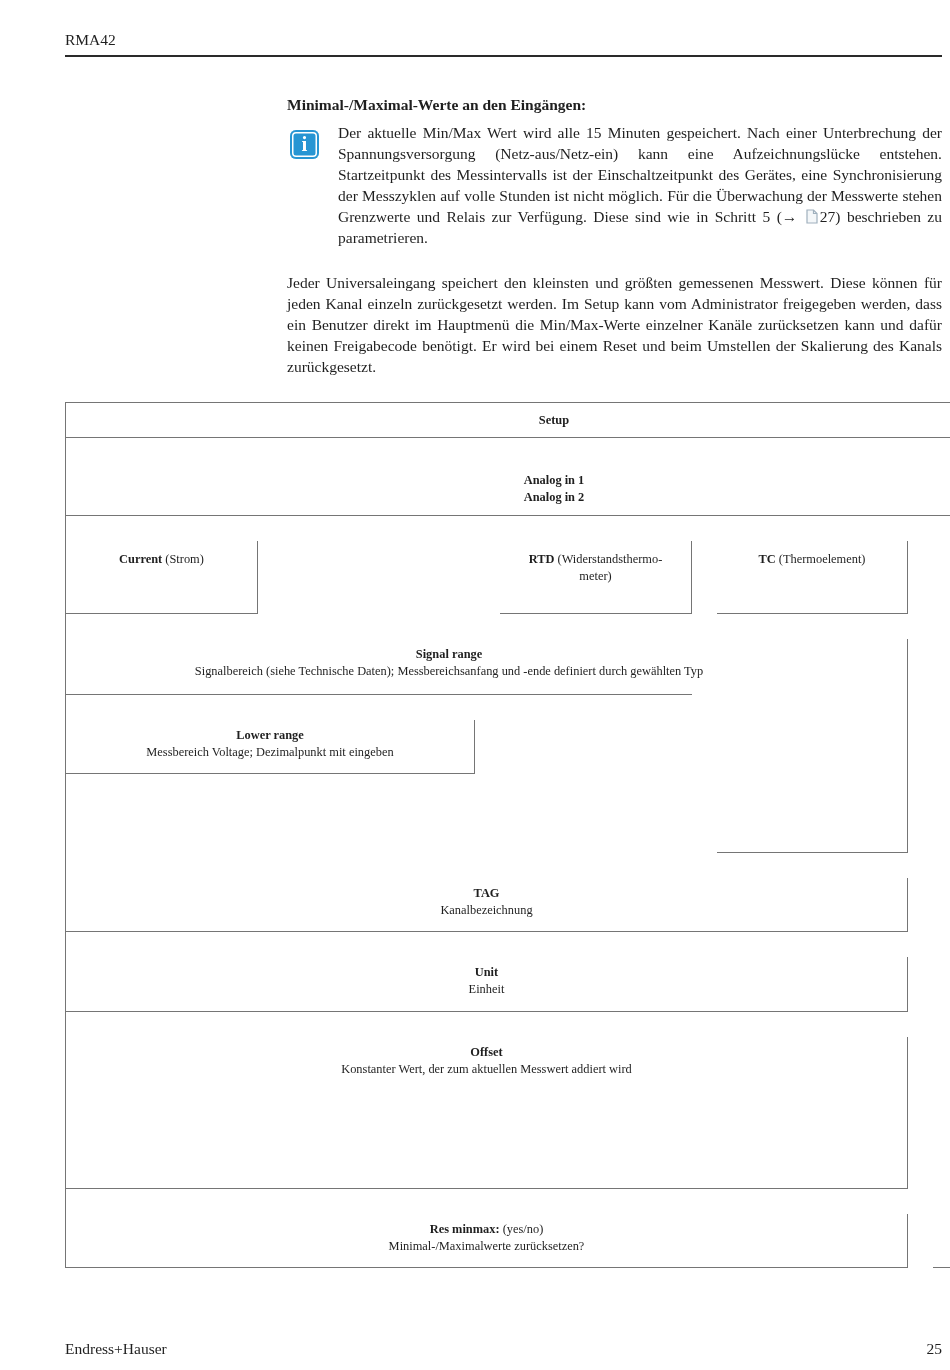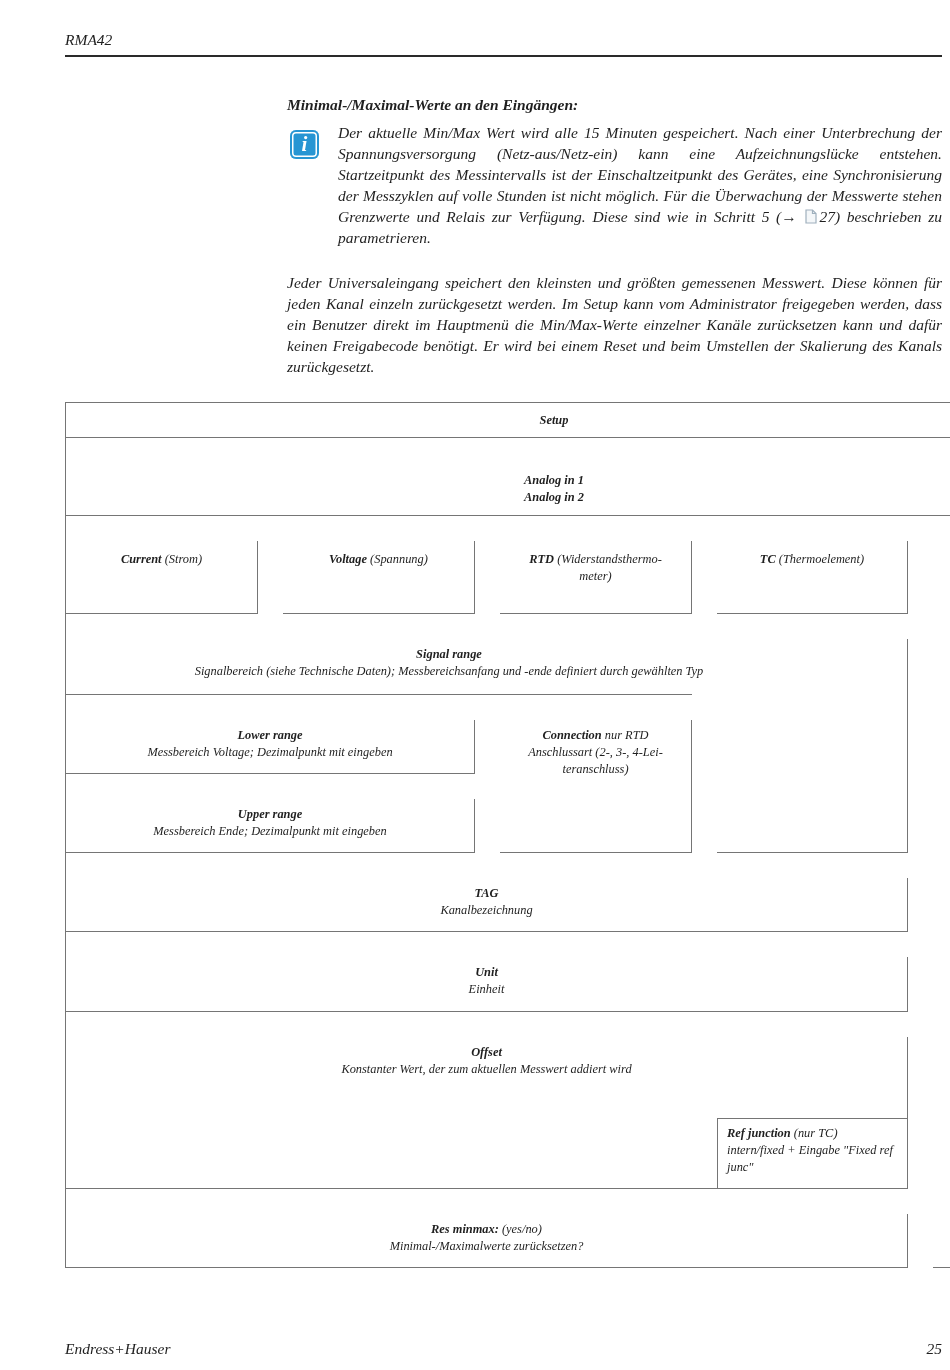--- a/index.html
+++ b/index.html
@@ -1,21 +1,20 @@
 <!DOCTYPE html>
 <html><head>
 <meta charset="utf-8">
 <style>
   html,body { margin:0; padding:0; background:#ffffff; }
   .page {
     position:relative; width:950px; height:1370px;
     background:#ffffff; overflow:hidden;
     font-family:"Liberation Serif", serif;
     color:#1f1f1f;
-    font-style:italic;
   }
   .hdr-left  { position:absolute; left:65px;  top:31px; font-size:15.5px; }
   .hdr-right { position:absolute; right:8px;  top:31px; font-size:15.5px; width:300px; text-align:right; right:8px; }
   .hdr-right { right:auto; left:642px; width:300px; }
   .hdr-rule  { position:absolute; left:65px; top:55px; width:877px; height:2px; background:#2a2a2a; }
 
   .sec-heading {
     position:absolute; left:287px; top:96px; width:655px;
     font-size:15.5px; font-weight:bold;
   }
@@ -94,23 +93,20 @@
     <div class="cell b" style="grid-column:1/6; grid-row:1/2; padding-top:9px;">Setup</div>
 
     <div class="cell b" style="grid-column:1/6; grid-row:2/3; padding-top:9px;">
       <div>Analog in 1</div>
       <div>Analog in 2</div>
     </div>
 
     <div class="cell vtop10" style="grid-column:1/2; grid-row:3/4;text-align:center;">
       <span class="b">Current</span><span> (Strom)</span>
     </div>
-    <div class="cell vtop10" style="grid-column:2/3; grid-row:3/4;">
-      <span class="b">Voltage</span><span> (Spannung)</span>
-    </div>
     <div class="cell vtop10" style="grid-column:3/4; grid-row:3/4;">
       <span class="b">RTD</span><span> (Widerstandsthermo-</span><br>
       <span>meter)</span>
     </div>
     <div class="cell vtop10" style="grid-column:4/5; grid-row:3/4;">
       <span class="b">TC</span><span> (Thermoelement)</span>
     </div>
 
     <div class="cell vtop10" style="grid-column:5/6; grid-row:3/12;">
       <div class="b">Off</div>
@@ -124,48 +120,35 @@
         <span>Signalbereich (siehe Technische Daten); Messbereichsanfang und -ende definiert durch gewählten Typ</span>
       </div>
     </div>
 
     <div class="cell" style="grid-column:4/5; grid-row:4/7;"></div>
 
     <div class="cell" style="grid-column:1/3; grid-row:5/6;">
       <span class="b">Lower range</span><br>
       <span>Messbereich Voltage; Dezimalpunkt mit eingeben</span>
     </div>
-    <div class="cell" style="grid-column:3/4; grid-row:5/7;">
-      <span class="b">Connection</span><span> nur RTD</span><br>
-      <span>Anschlussart (2-, 3-, 4-Lei-</span><br>
-      <span>teranschluss)</span>
-    </div>
-    <div class="cell" style="grid-column:1/3; grid-row:6/7;">
-      <span class="b">Upper range</span><br>
-      <span>Messbereich Ende; Dezimalpunkt mit eingeben</span>
-    </div>
 
     <div class="cell" style="grid-column:1/5; grid-row:7/8;">
       <span class="b">TAG</span><br>
       <span>Kanalbezeichnung</span>
     </div>
 
     <div class="cell" style="grid-column:1/5; grid-row:8/9;">
       <span class="b">Unit</span><br>
       <span>Einheit</span>
     </div>
 
     <div class="cell" style="grid-column:1/5; grid-row:9/11;">
       <span class="b">Offset</span><br>
       <span>Konstanter Wert, der zum aktuellen Messwert addiert wird</span>
     </div>
-    <div class="cell refjunc" style="grid-column:4/5; grid-row:10/11;">
-      <span class="b">Ref junction</span><span> (nur TC)</span><br>
-      <span>intern/fixed + Eingabe "Fixed ref junc"</span>
-    </div>
 
     <div class="cell" style="grid-column:1/5; grid-row:11/12;">
       <span class="b">Res minmax:</span><span> (yes/no)</span><br>
       <span>Minimal-/Maximalwerte zurücksetzen?</span>
     </div>
 
   </div>
 
   <div class="ftr-left">Endress+Hauser</div>
   <div class="ftr-right">25</div>

